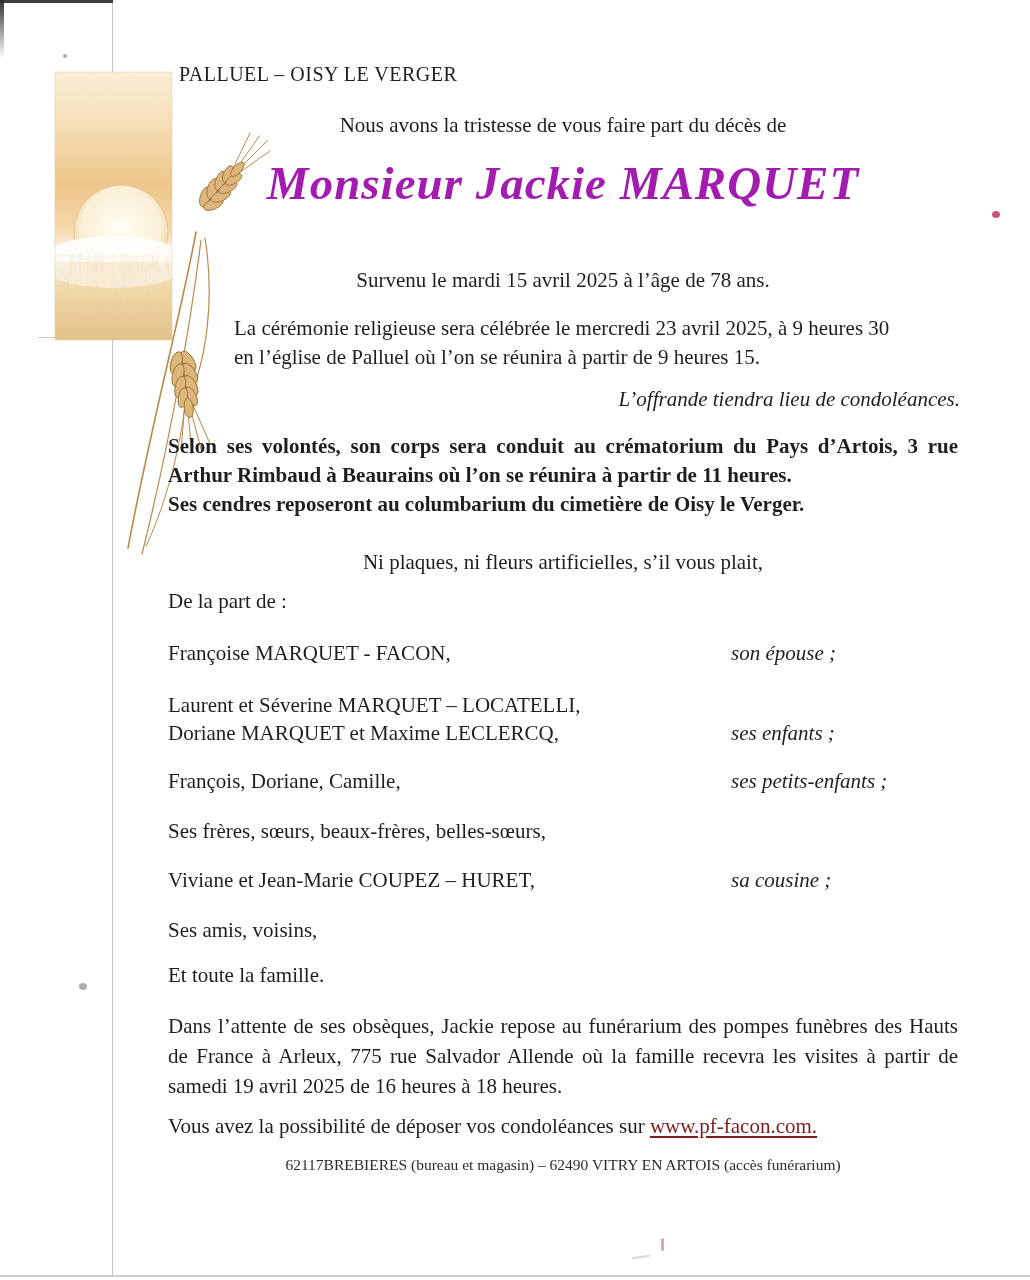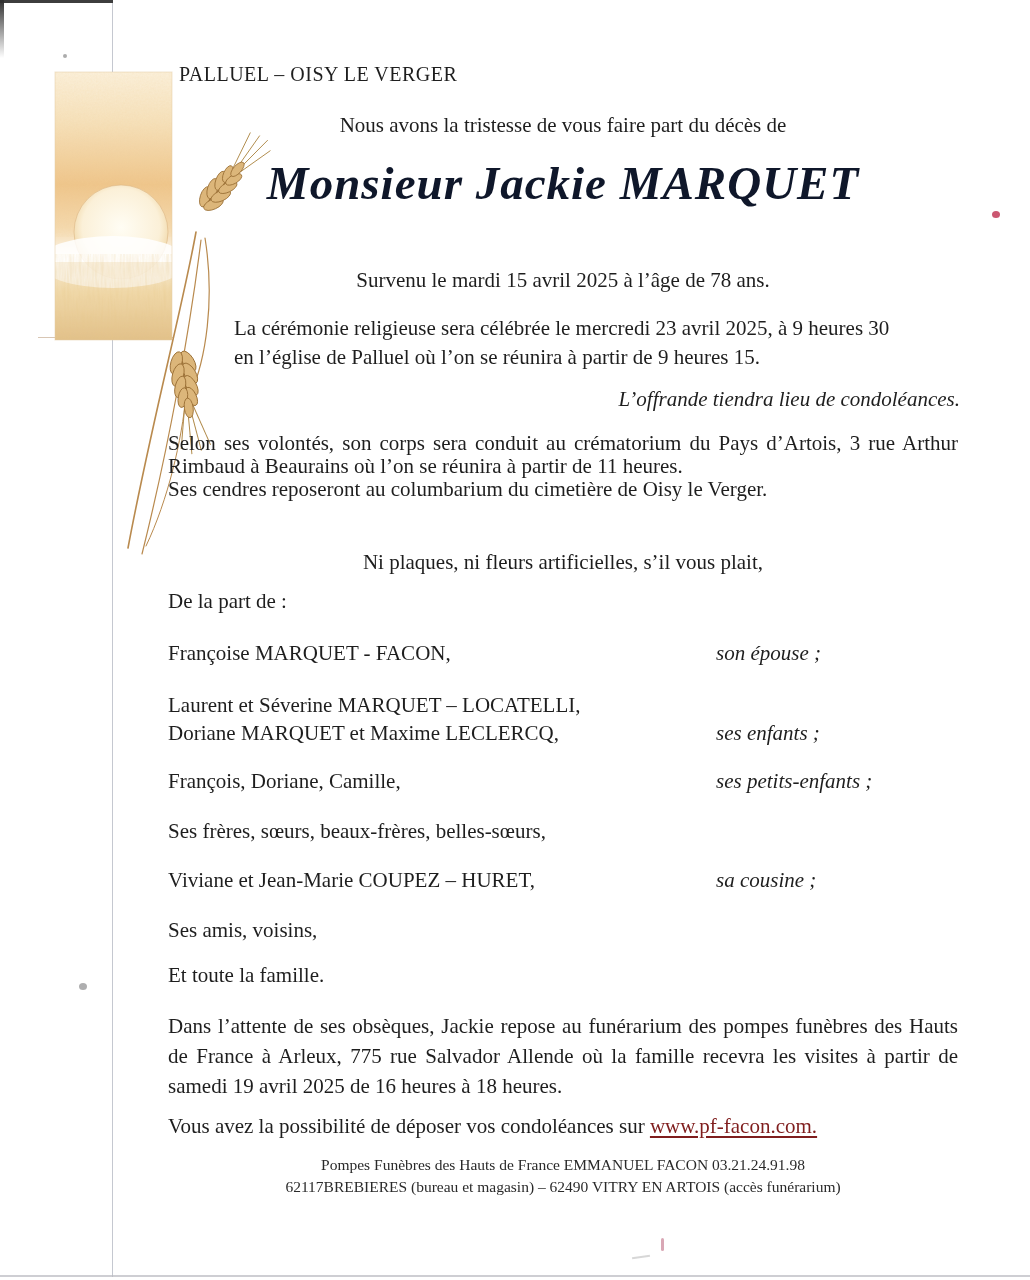--- a/index.html
+++ b/index.html
@@ -13,31 +13,31 @@
   .preline { white-space:pre-line; }
   .center { text-align:center; }
   .just { text-align:justify; }
   .ital { font-style:italic; }
 
   .location-header { left:179px; top:60px; font-size:20px; letter-spacing:0.5px; }
   .intro-line { left:168px; top:111px; width:790px; }
   .deceased-name {
     left:120px; top:155px; width:886px; text-align:center;
     font-size:47px; line-height:56px; font-weight:bold; font-style:italic;
-    color:#0f172a; letter-spacing:1px;
+    color:#a21caf; letter-spacing:1px;
   }
   .death-line { left:168px; top:266px; width:790px; }
   .ceremony { left:234px; top:314px; width:724px; line-height:29px; }
   .offering { right:70px; top:385px; }
-  .cremation { left:168px; top:432px; width:790px; line-height:23px; }
+  .cremation { left:168px; top:432px; width:790px; line-height:29px;font-weight:bold; }
   .no-flowers { left:168px; top:548px; width:790px;text-align:center; }
   .from-label { left:168px; top:587px; }
 
   .family-row { left:168px; width:790px; }
-  .family-row .relation { position:absolute; left:548px; bottom:0; font-style:italic; }
+  .family-row .relation { position:absolute; left:563px; bottom:0; font-style:italic; }
   .row-0 { top:639px; } .row-1 { top:691px; } .row-2 { top:767px; }
   .row-3 { top:817px; } .row-4 { top:866px; } .row-5 { top:916px; }
   .row-6 { top:961px; }
 
   .funeral-notice { left:168px; top:1011px; width:790px; line-height:30px; }
   .condolences { left:168px; top:1112px; width:820px; }
   .condolences a { color:#7f1d1d; text-decoration:underline; text-underline-offset:3px; cursor:pointer; }
   .footer { left:120px; top:1154px; width:886px; text-align:center; font-size:15.5px; line-height:22px; color:#2a2a2a; }
 
   
@@ -193,17 +193,16 @@
     </div>
   </div>
 
   <div class="abs funeral-notice just">Dans l’attente de ses obsèques, Jackie repose au funérarium des pompes funèbres des Hauts de France à Arleux, 775 rue Salvador Allende où la famille recevra les visites à partir de samedi 19 avril 2025 de 16 heures à 18 heures.</div>
 
   <div class="abs condolences">
     <span>Vous avez la possibilité de déposer vos condoléances sur </span><a href="#">www.pf-facon.com.</a>
   </div>
 
   <div class="abs footer">
-    <div>Pompes Funèbres des Hauts de France EMMANUEL FACON 03.21.24.91.98</div>
     <div>62117BREBIERES (bureau et magasin) – 62490 VITRY EN ARTOIS (accès funérarium)</div>
   </div>
 
 </div>
 
 </body></html>

